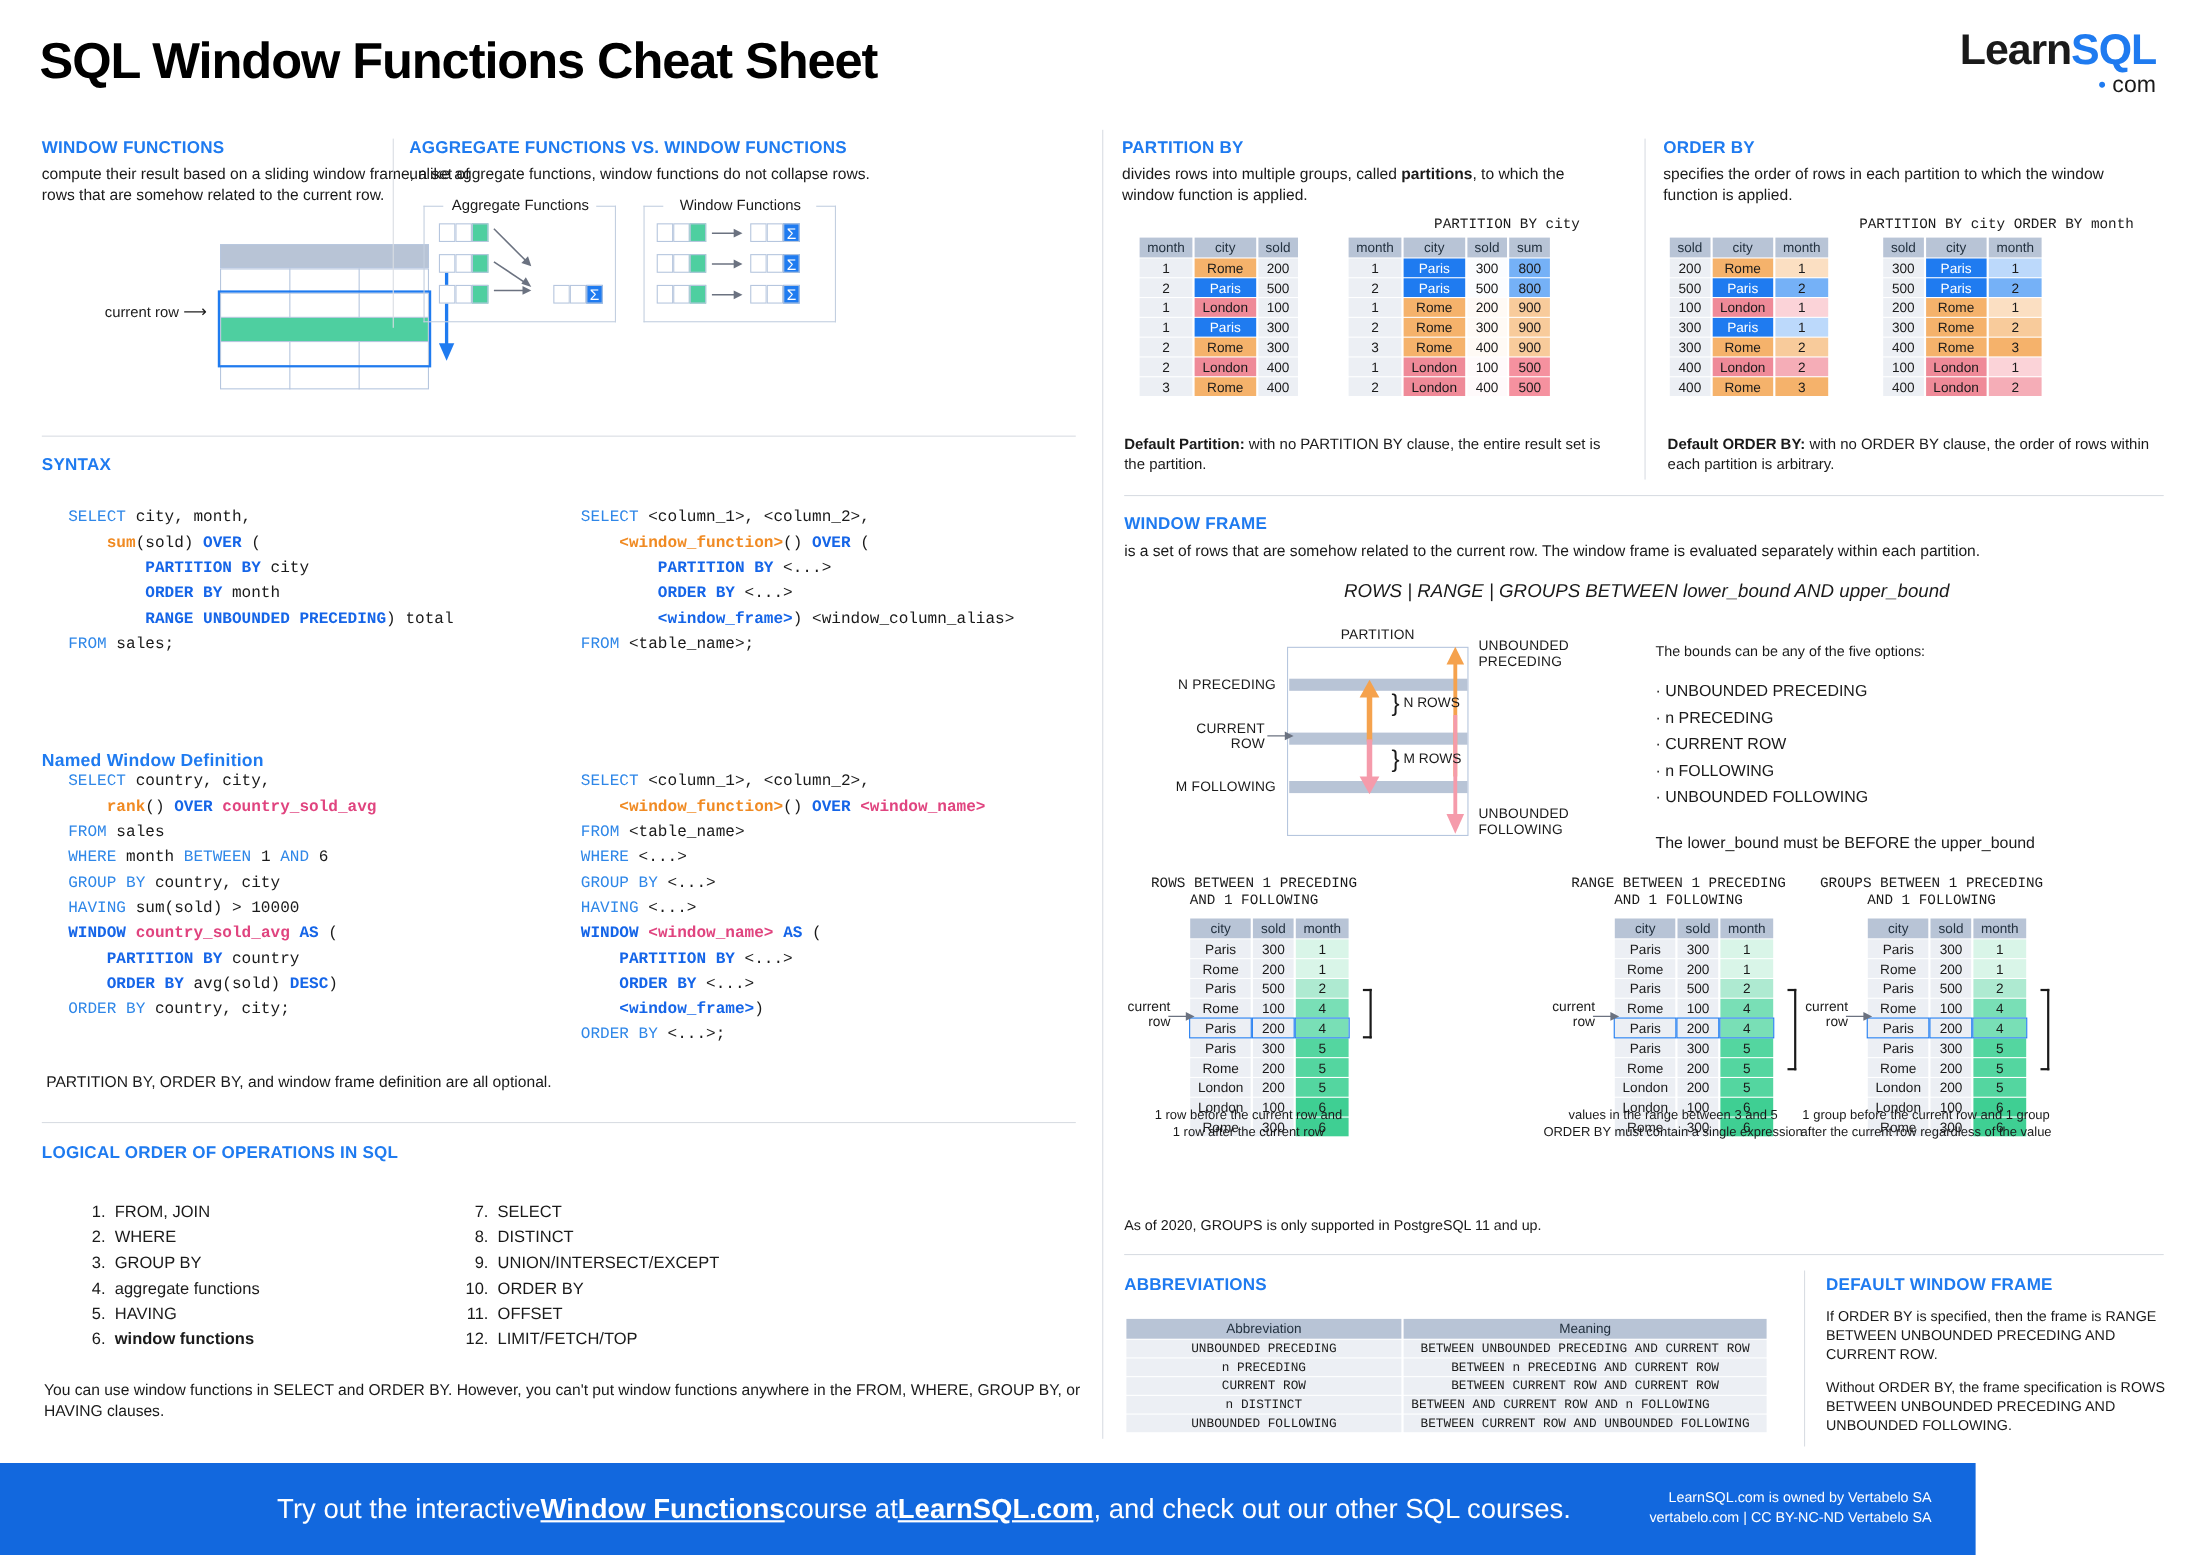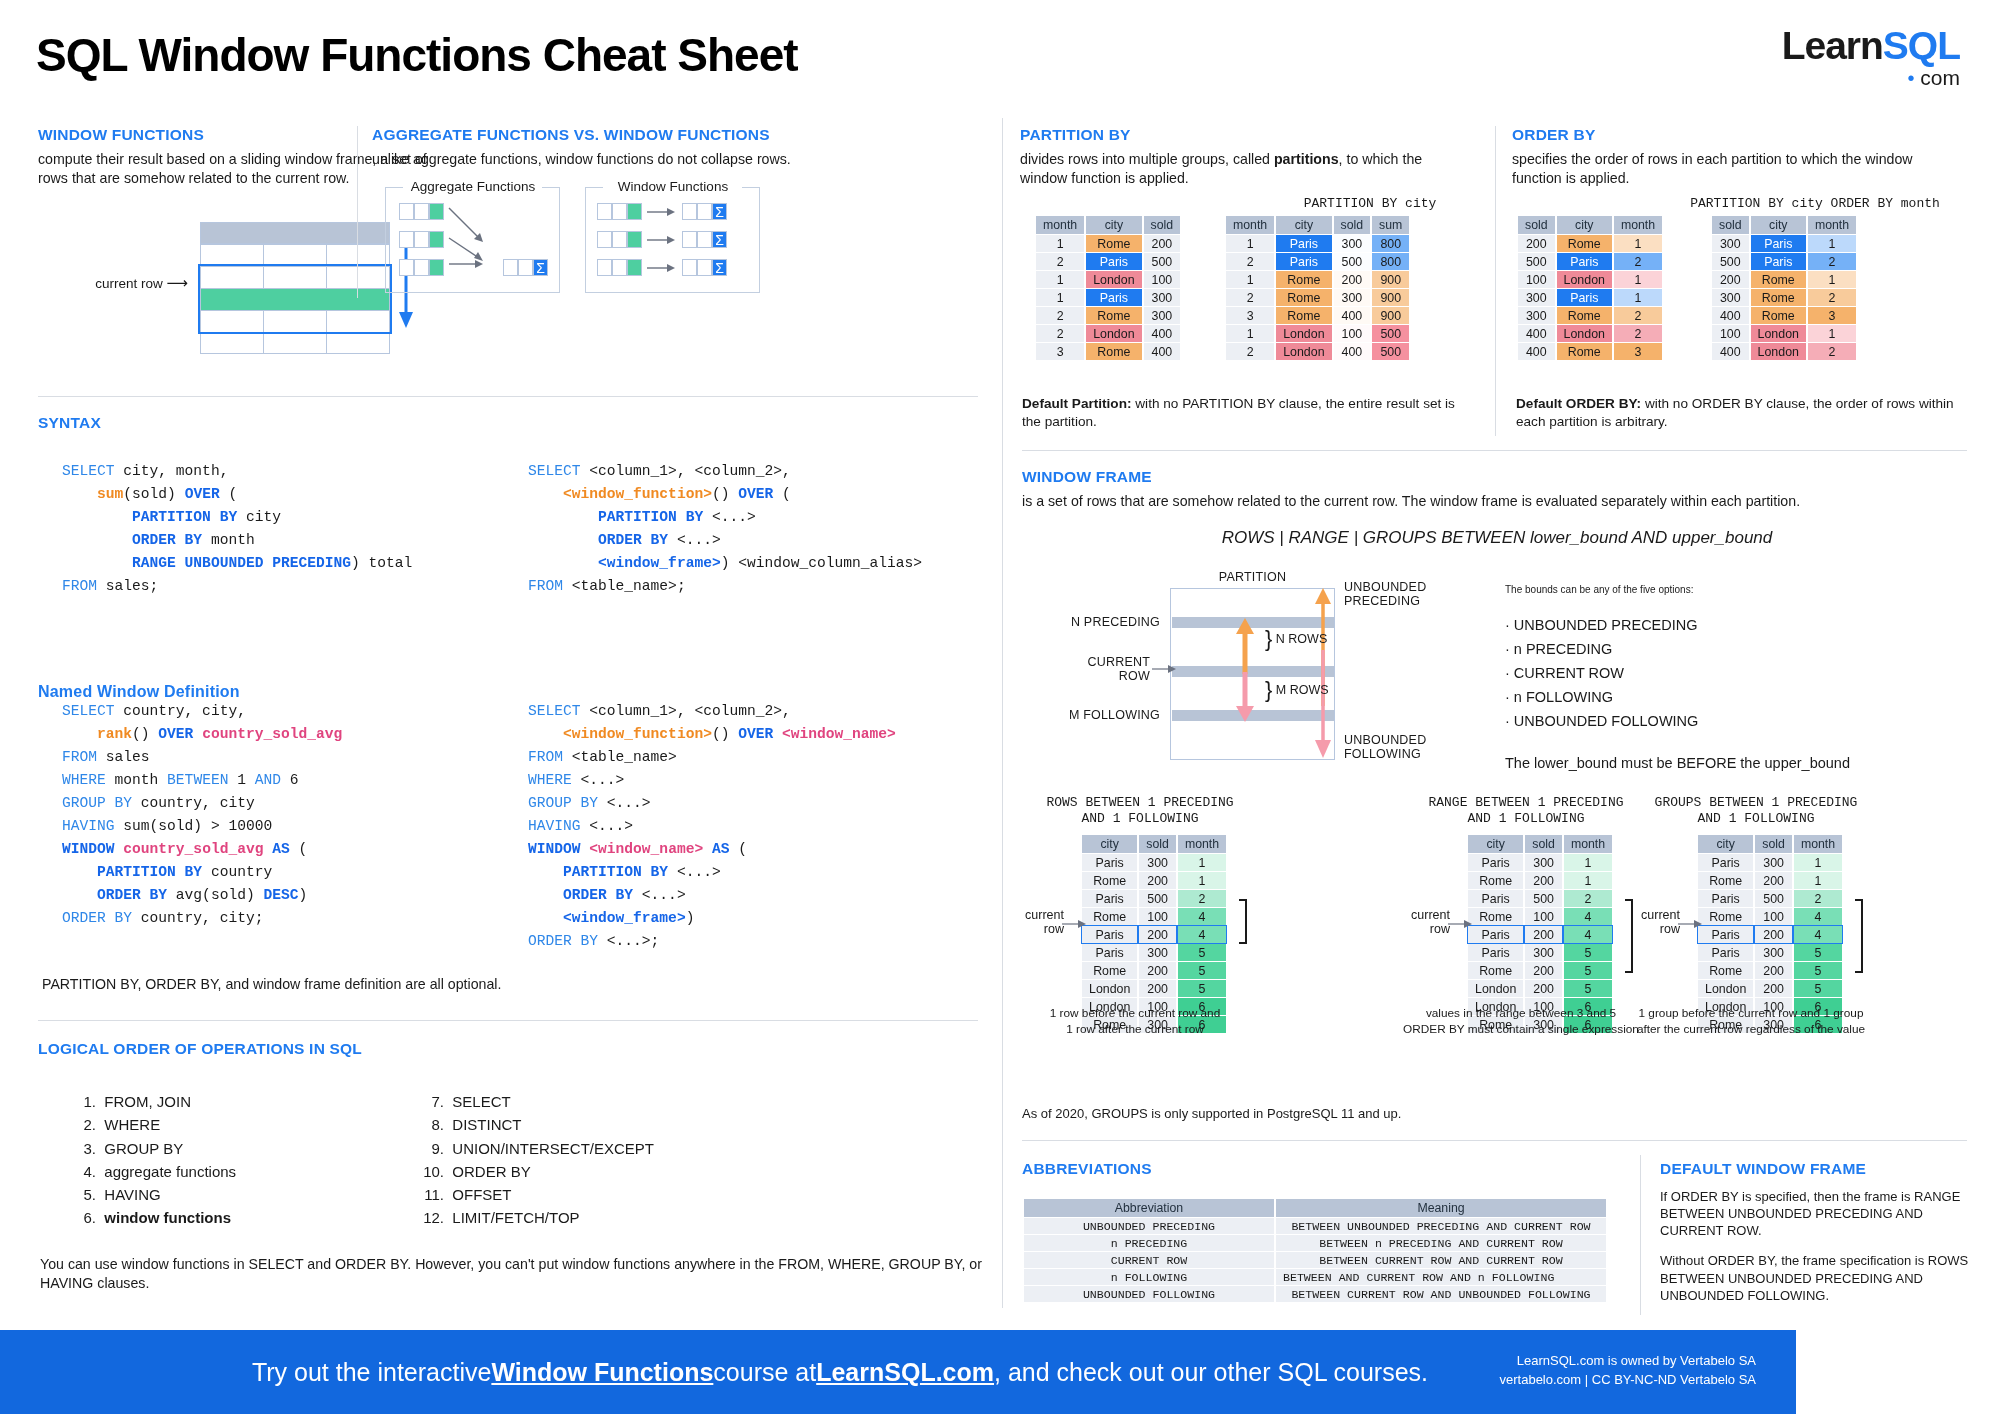--- a/index.html
+++ b/index.html
@@ -607,21 +607,21 @@
     <svg width="26" height="12" style="position:absolute; left:-18px; top:93px;">
         <line x1="0" y1="6" x2="17" y2="6" stroke="#6b7280" stroke-width="1.2"></line>
         <polygon points="24,6 16,2 16,10" fill="#6b7280"></polygon>
       </svg>
     <div class="lbl-mono" style="position:absolute; left:-130px; top:138px; width:120px; text-align:right;">M FOLLOWING</div>
     <div class="lbl-mono" style="position:absolute; left:174px; top:10px; width:120px; line-height:1.15;">UNBOUNDED<br>PRECEDING</div>
     <div class="lbl-mono" style="position:absolute; left:174px; top:163px; width:120px; line-height:1.15;">UNBOUNDED<br>FOLLOWING</div>
   </div>
 
   <div style="position:absolute; left:1505px; top:583px; width:470px;">
-    <div class="body-text" style="font-size:10px;">The bounds can be any of the five options:</div>
+    <div class="body-text" style="font-size:13px;">The bounds can be any of the five options:</div>
     <ul style="list-style:none; margin-top:18px; font-size:14.5px; line-height:1.65;">
         <li>· UNBOUNDED PRECEDING</li>
         <li>· n PRECEDING</li>
         <li>· CURRENT ROW</li>
         <li>· n FOLLOWING</li>
         <li>· UNBOUNDED FOLLOWING</li>
       </ul>
     <div class="body-text" style="margin-top:20px; font-size:14.5px;">The lower_bound must be BEFORE the upper_bound</div>
   </div>
 
@@ -873,21 +873,21 @@
           </tr>
           <tr>
             <td style="text-align:center; width:250px;">n PRECEDING</td>
             <td style="text-align:center; width:330px;">BETWEEN n PRECEDING AND CURRENT ROW</td>
           </tr>
           <tr>
             <td style="text-align:center; width:250px;">CURRENT ROW</td>
             <td style="text-align:center; width:330px;">BETWEEN CURRENT ROW AND CURRENT ROW</td>
           </tr>
           <tr>
-            <td style="text-align:center; width:250px;">n FOLLOWING</td>
+            <td style="text-align:center; width:250px;">n DISTINCT</td>
             <td style="text-align:left; width:330px;margin-top:32px;">BETWEEN AND CURRENT ROW AND n FOLLOWING</td>
           </tr>
           <tr>
             <td style="text-align:center; width:250px;">UNBOUNDED FOLLOWING</td>
             <td style="text-align:center; width:330px;">BETWEEN CURRENT ROW AND UNBOUNDED FOLLOWING</td>
           </tr>
         </tbody>
       </table>
     </div>
 

